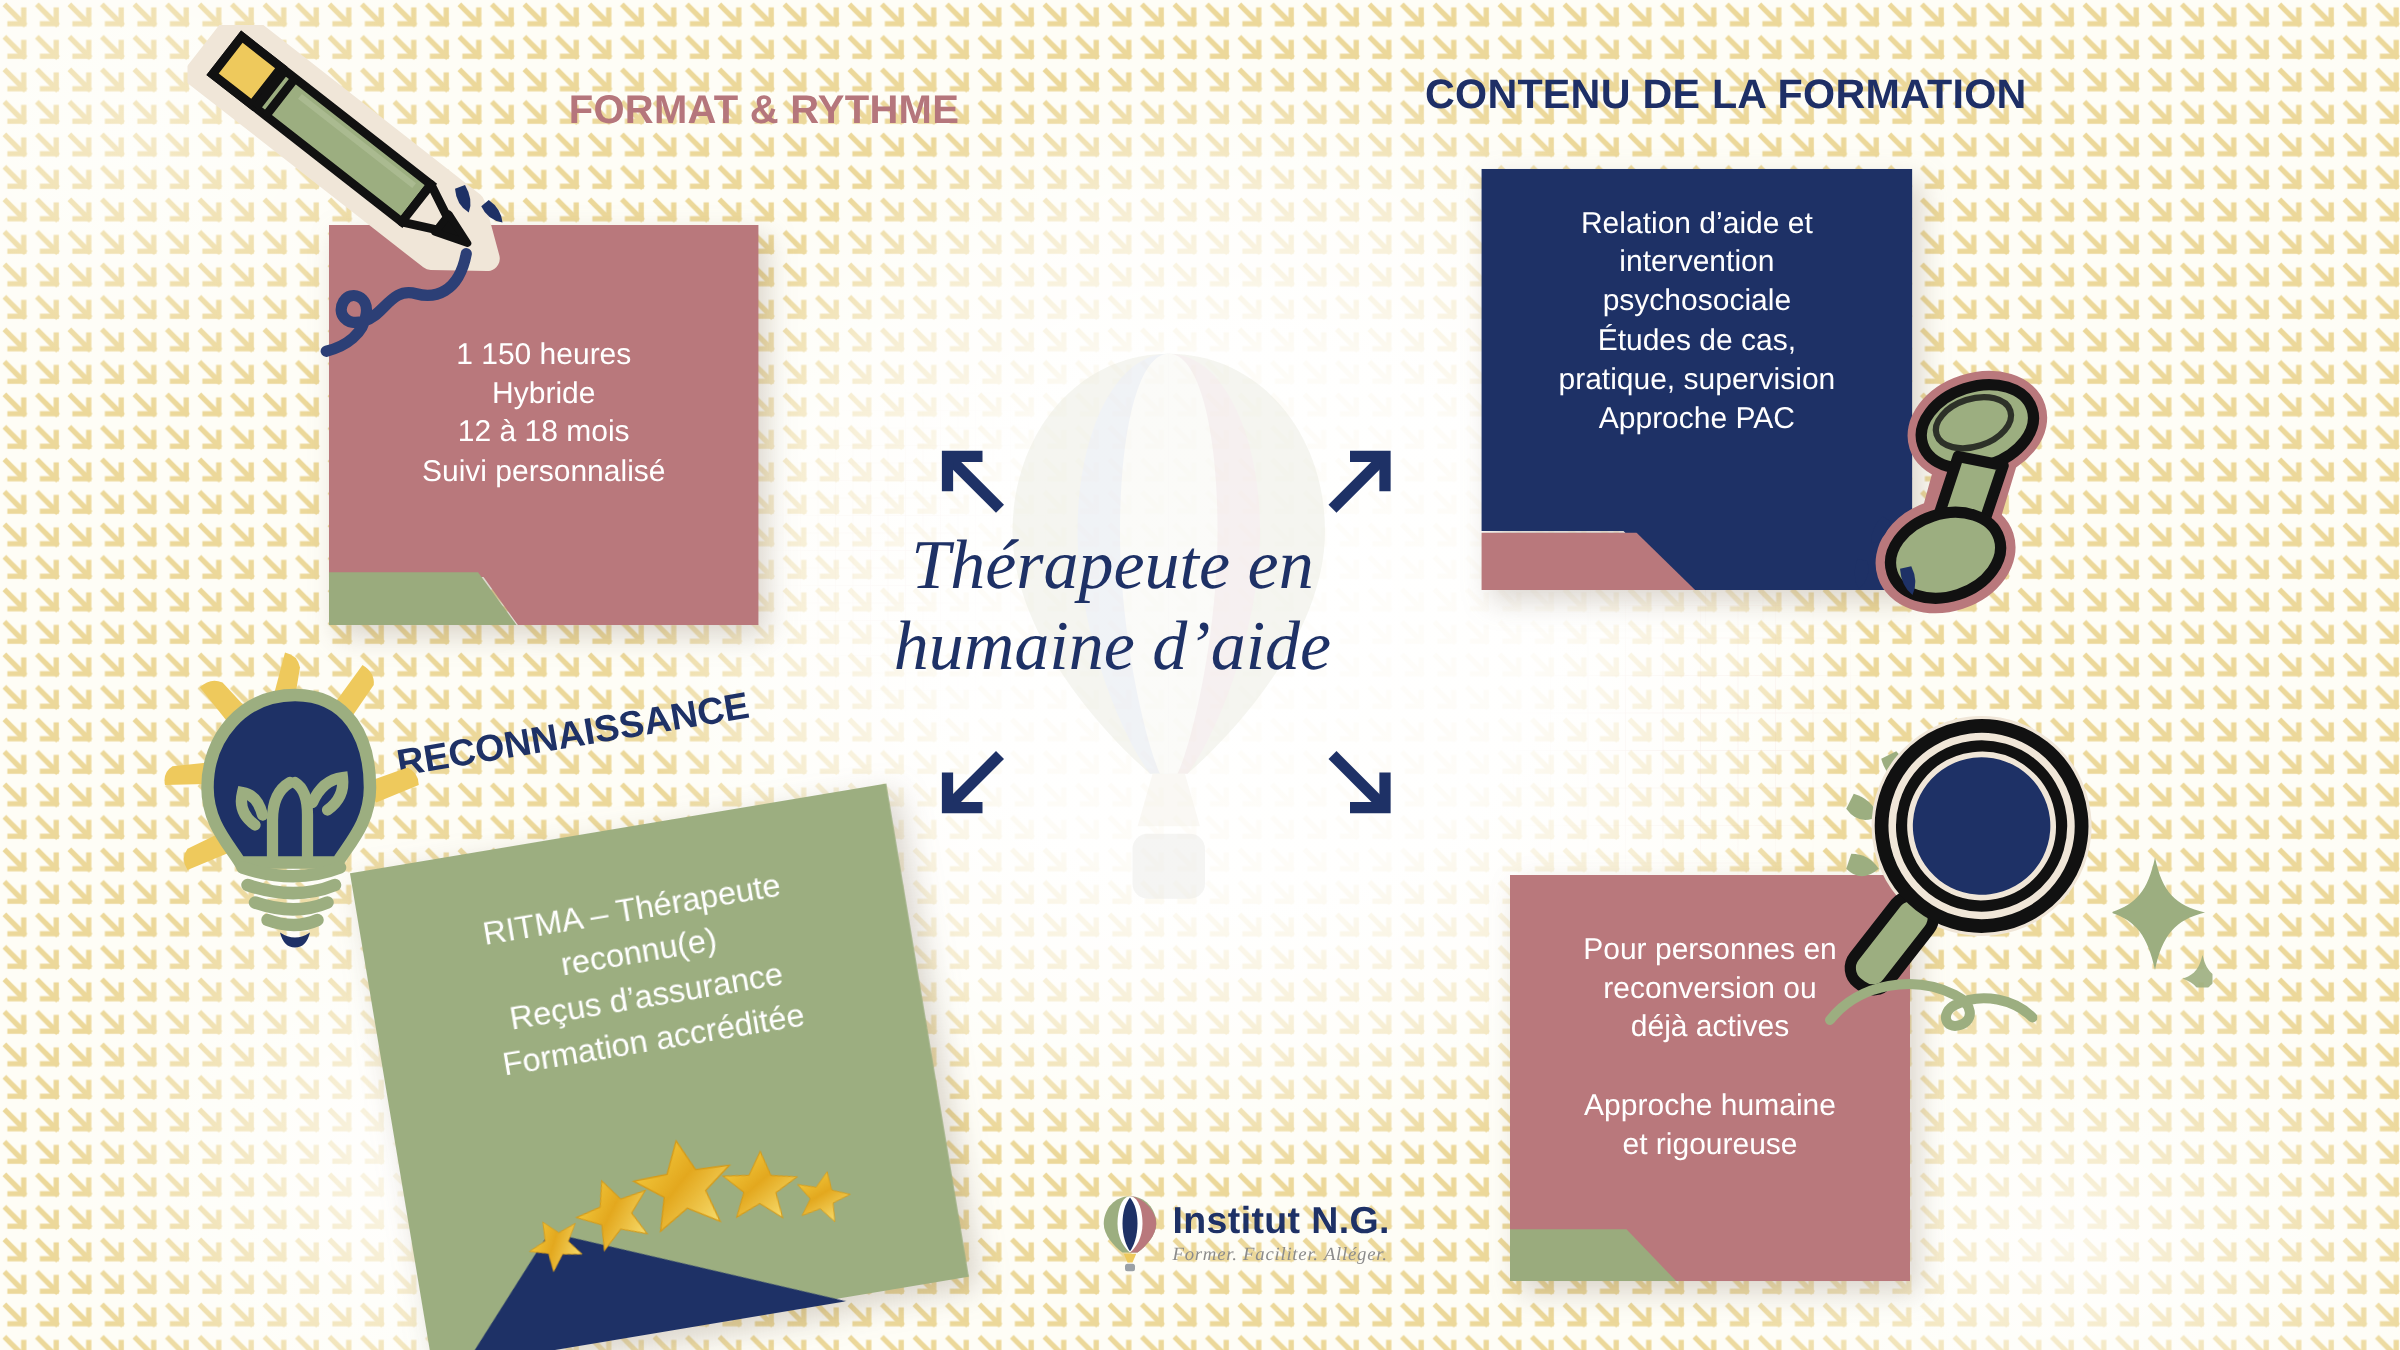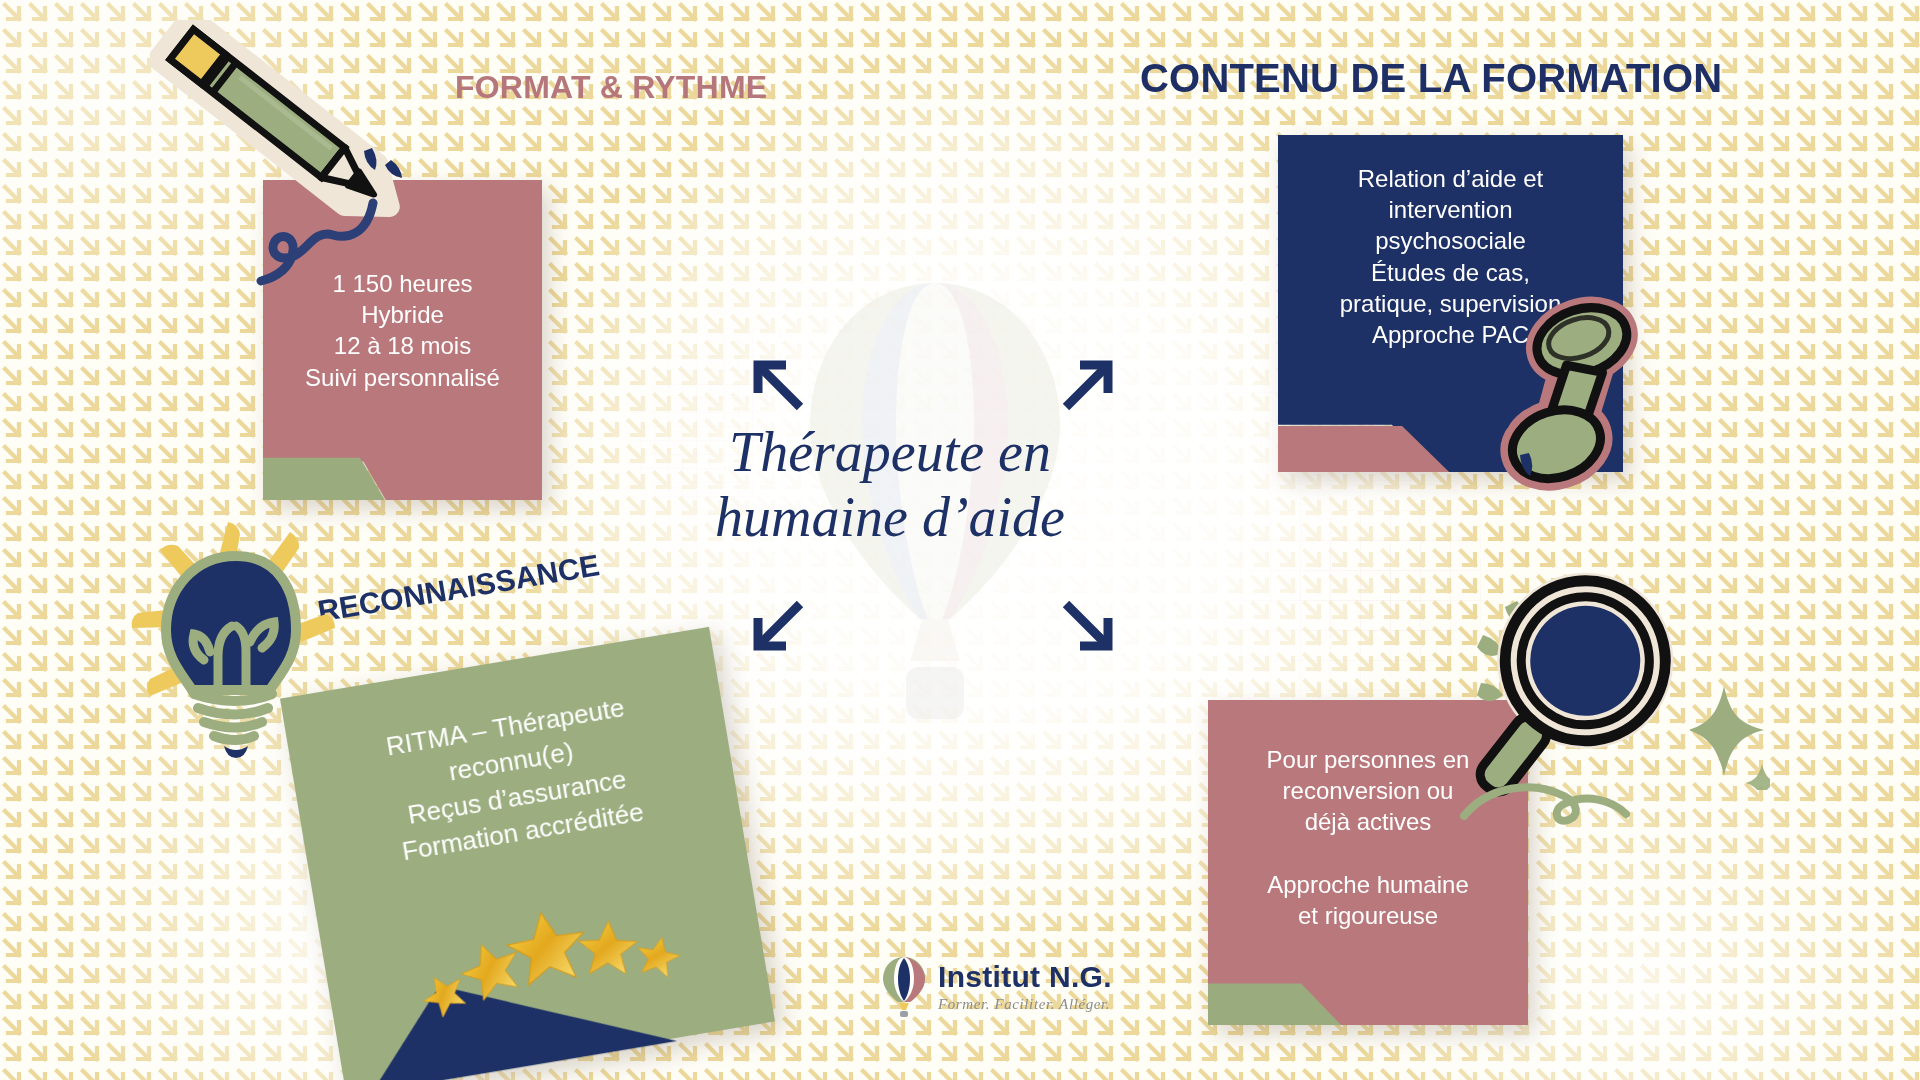--- a/index.html
+++ b/index.html
@@ -46,49 +46,49 @@
   #ghost3 .g{background-size:46px 46px;}
 
   
   .sec-title{
     position:absolute;font-weight:bold;letter-spacing:.2px;white-space:nowrap;
   }
   #title-format{
     left:455px;top:69px;font-size:32px;color:#b5767c;
   }
   #title-contenu{
-    left:1140px;top:56px;font-size:40px;color:#1e2f66;
+    left:1140px;top:56px;font-size:33px;color:#1e2f66;
   }
 
   
   .card{position:absolute;box-sizing:border-box;}
   .card .ctext{
     position:relative;z-index:3;color:#ffffff;text-align:center;
     font-size:24px;line-height:1.30;white-space:pre-line;
   }
 
   
   #card-format{
-    left:263px;top:180px;width:279px;height:320px;
+    left:263px;top:180px;width:344px;height:320px;
     filter:drop-shadow(7px 9px 11px rgba(120,100,80,.26));
   }
   #card-format .shape{
     position:absolute;inset:0;background:#b9787c;
     clip-path:polygon(0 0, 100% 0, 100% 100%, 44% 100%, 36% 88%, 0 88%);
   }
   #card-format .fold{
     position:absolute;left:0;bottom:0;width:56%;height:20%;
     background:#9aab7d;
     clip-path:polygon(0 34%, 62% 34%, 78% 100%, 0 100%);
   }
   #card-format .ctext{padding:88px 14px 0;}
 
   
   #card-contenu{
-    left:1278px;top:135px;width:345px;height:337px;
+    left:1185px;top:135px;width:345px;height:337px;
     filter:drop-shadow(7px 9px 11px rgba(120,100,80,.26));
   }
   #card-contenu .shape{
     position:absolute;inset:0;background:#1e3166;
     clip-path:polygon(0 0, 100% 0, 100% 100%, 46% 100%, 33% 86%, 0 86%);
   }
   #card-contenu .fold{
     position:absolute;left:0;bottom:0;width:62%;height:22%;
     background:#b9787c;
     clip-path:polygon(0 38%, 58% 38%, 80% 100%, 0 100%);

